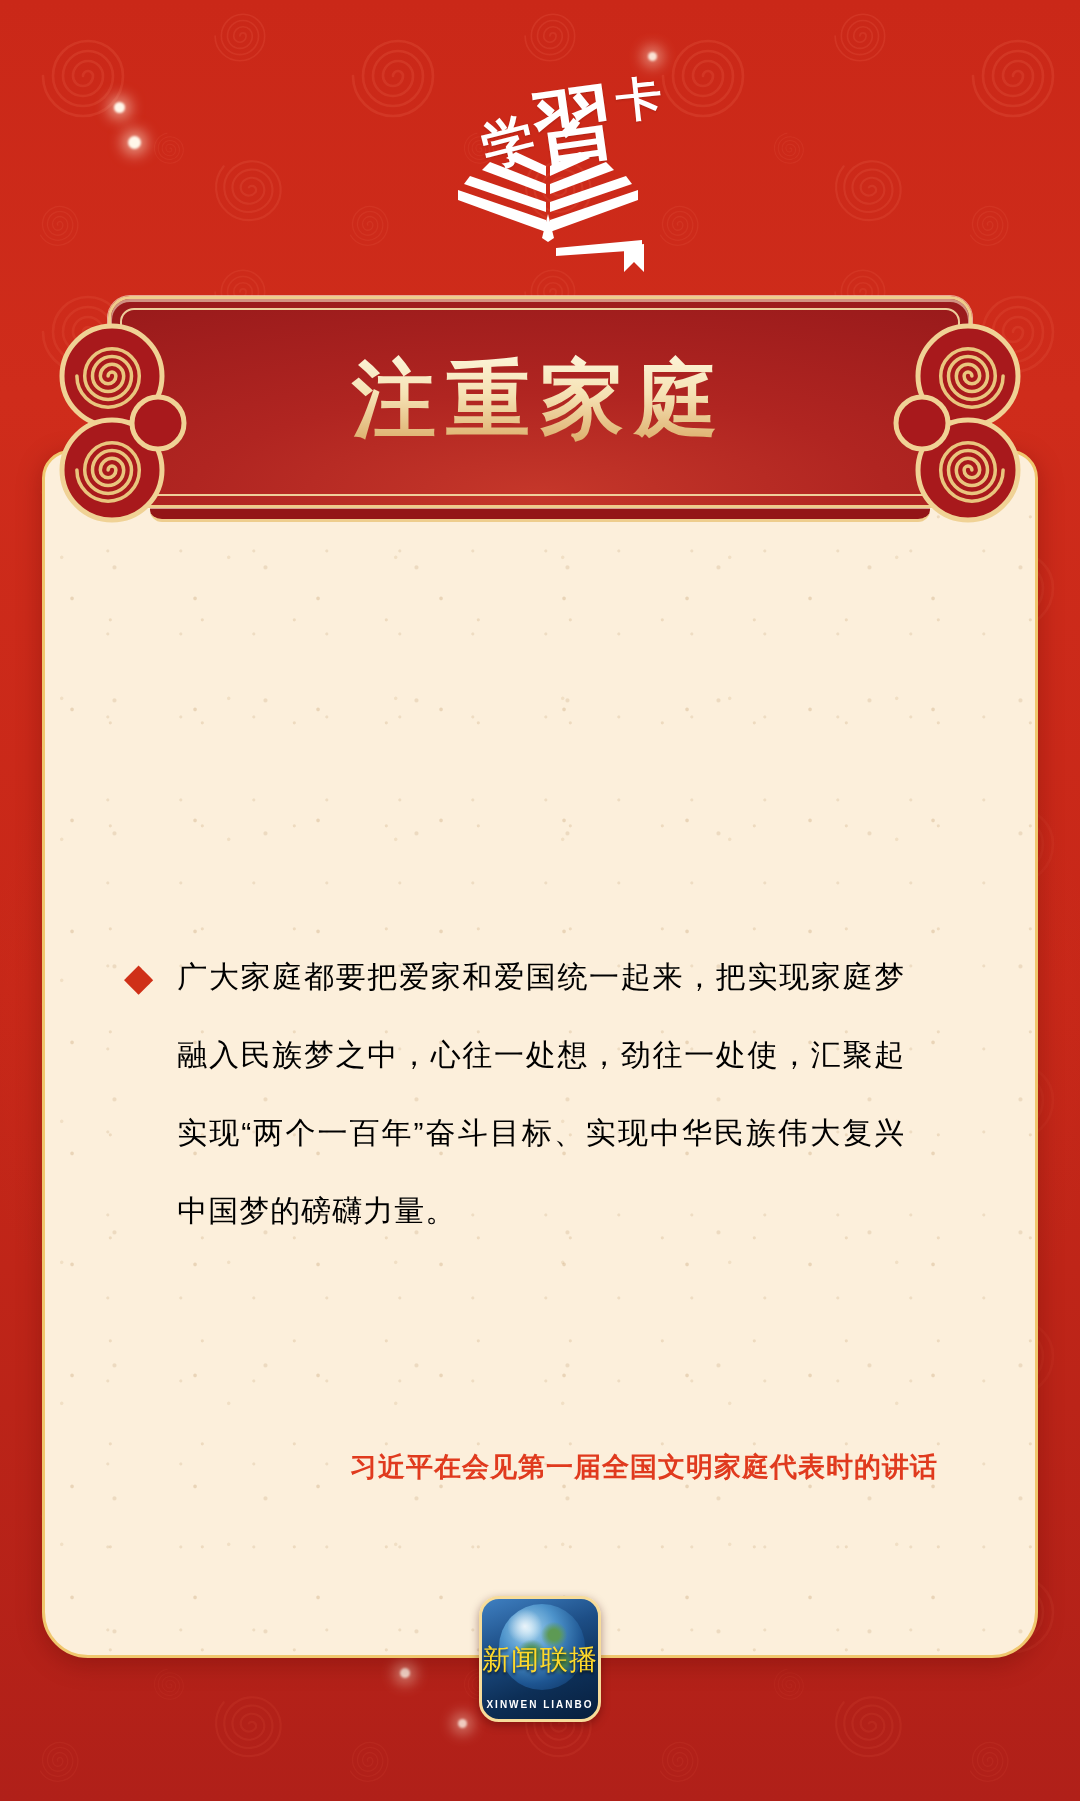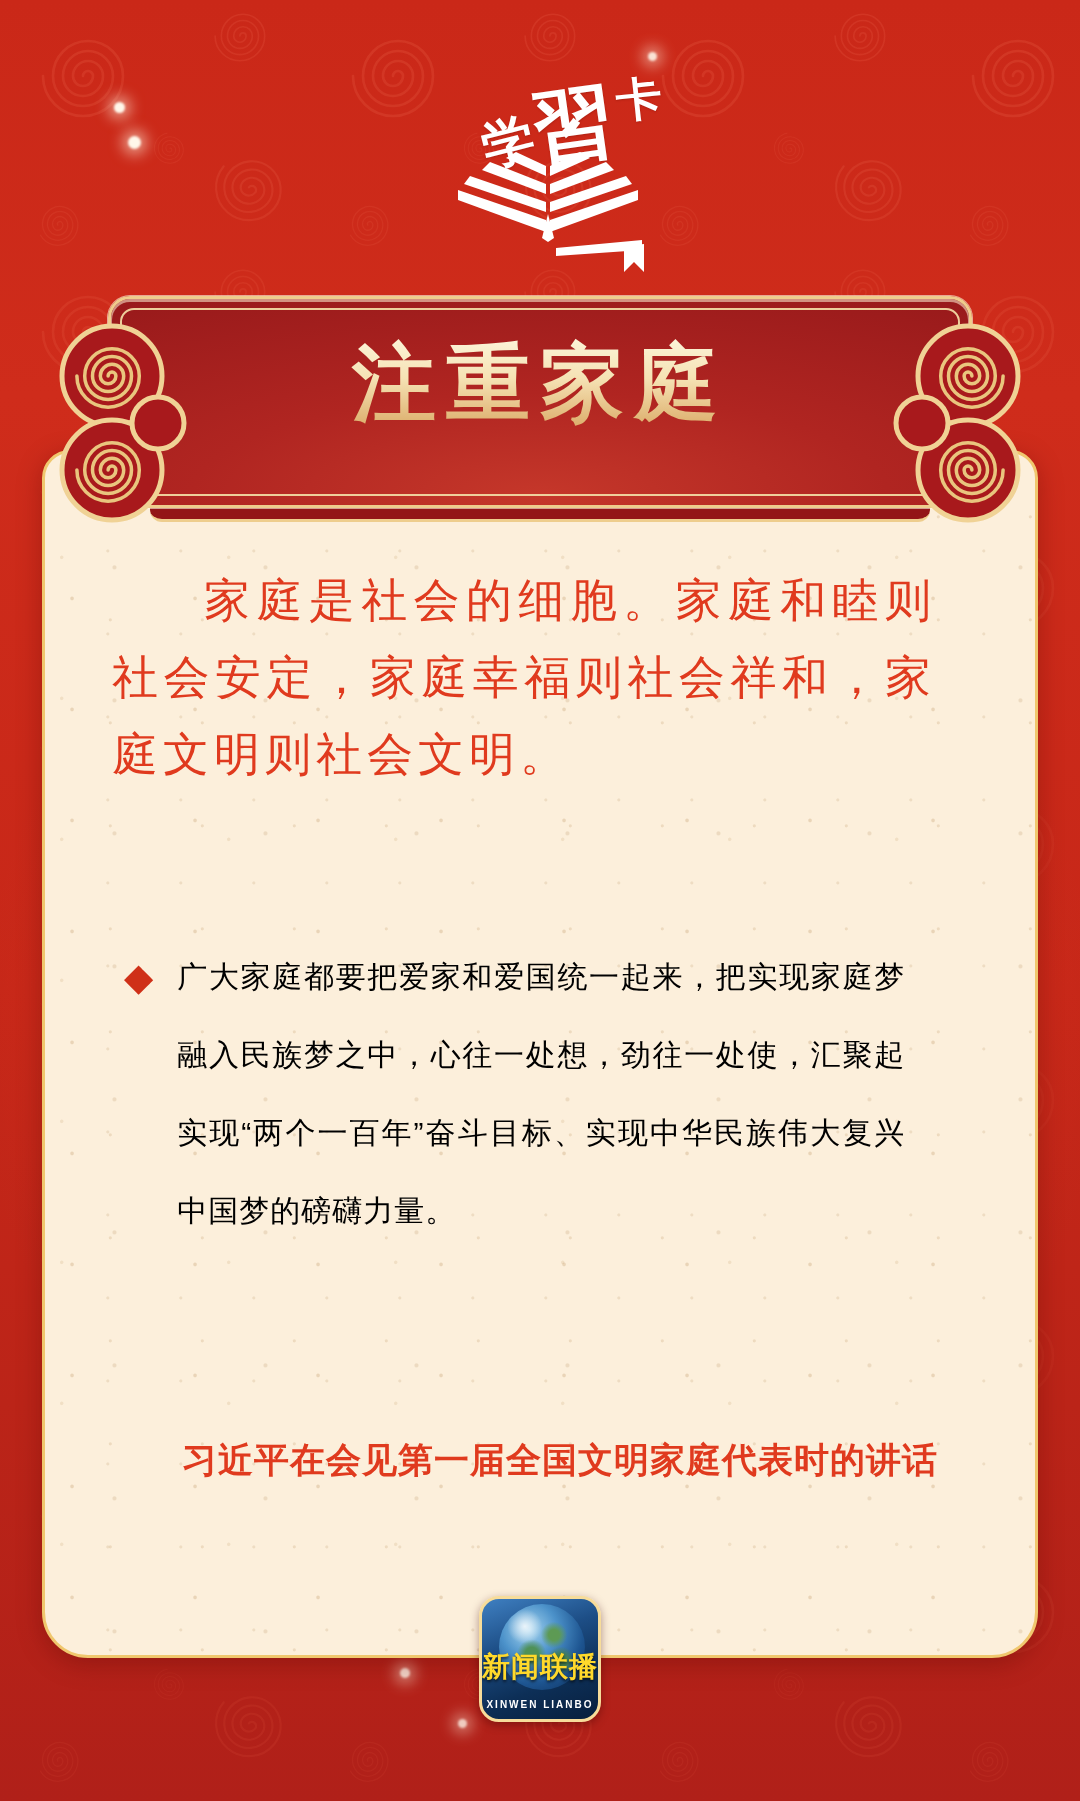--- a/index.html
+++ b/index.html
@@ -28,21 +28,21 @@
   .brand svg{position:absolute;left:18px;top:78px;}
   
   .banner{position:absolute;left:108px;top:296px;width:864px;height:212px;
     border:3px solid #eecd8d;border-radius:22px;box-sizing:border-box;
     background:radial-gradient(ellipse 90% 110% at 50% 95%, #c5372a 0%, #b02521 45%, #991a1b 100%);
     box-shadow:0 2px 0 1px rgba(255,244,214,.55) inset, 0 0 0 1px rgba(255,250,230,.6);
     z-index:4;}
   .banner::after{content:"";position:absolute;inset:9px;border:2px solid #f1d8a2;border-radius:14px;opacity:.95;}
   .banner-base{position:absolute;left:150px;top:508px;width:780px;height:11px;z-index:3;
     background:#931517;border-bottom:3px solid #eecd8d;border-radius:0 0 12px 12px;}
-  .banner-title{position:absolute;width:100%;text-align:center;top:28px;
+  .banner-title{position:absolute;width:100%;text-align:center;top:44px;
     font-size:84px;font-weight:900;letter-spacing:10px;color:#f2d7a2;
     font-family:"Liberation Sans","DejaVu Sans",sans-serif;}
   @supports (-webkit-background-clip:text){
     .banner-title{background:linear-gradient(180deg,#fdf6dd 5%,#f5e2b4 45%,#d8a55f 95%);
       -webkit-background-clip:text;background-clip:text;-webkit-text-fill-color:transparent;}
   }
   .cloud-ornament{position:absolute;z-index:5;}
   .cloud-left{left:40px;top:318px;}
   .cloud-right{right:40px;top:318px;transform:scaleX(-1);}
   
@@ -59,35 +59,35 @@
     box-shadow:0 6px 24px rgba(90,10,5,.35);}
   .para{position:absolute;color:#e03a1e;font-weight:500;}
   .para-1{left:112px;top:562px;width:824px;font-size:46px;line-height:77px;
     letter-spacing:5px;text-indent:2em;text-align:justify;z-index:3;}
   .bullet-row{left:124px;top:938px;width:790px;display:flex;z-index:3;}
   .bullet-row{position:absolute;}
   .bullet-marker{color:#cf3018;font-size:38px;line-height:78px;margin-right:24px;flex:0 0 auto;}
   .bullet-text{font-size:30px;line-height:78px;letter-spacing:1px;text-align:justify;width:728px;}
   .attribution{position:absolute;right:142px;top:1414px;text-align:right;color:#e03a1e;z-index:3;}
   .attr-date{font-size:37px;font-weight:600;padding-right:40px;line-height:48px;}
-  .attr-source{font-size:35px;font-weight:600;line-height:48px;margin-top:22px;letter-spacing:1px;}
+  .attr-source{font-size:27px;font-weight:600;line-height:48px;margin-top:29px;letter-spacing:1px;}
   
   .tv-logo{position:absolute;left:479px;top:1596px;width:122px;height:126px;box-sizing:border-box;
     border:3px solid #f7dc9a;border-radius:20px;z-index:6;overflow:hidden;
     background:linear-gradient(160deg,#3f80c2 0%,#1d4e86 35%,#0d2f57 68%,#081f3d 100%);
     box-shadow:0 3px 10px rgba(60,5,5,.4);}
   .globe{position:absolute;left:17px;top:5px;width:86px;height:86px;border-radius:50%;
     background:
       radial-gradient(circle at 30% 26%, rgba(255,255,255,.8) 0%, rgba(255,255,255,0) 20%),
       radial-gradient(circle at 64% 36%, #5d9a54 7%, transparent 17%),
       radial-gradient(circle at 38% 58%, #4f9158 9%, transparent 20%),
       radial-gradient(circle at 72% 66%, #46824e 7%, transparent 17%),
       radial-gradient(circle at 35% 30%, #a6d5ef 0%, #4c92ca 34%, #1d5490 66%, #0b2c55 100%);}
-  .tv-cn{position:absolute;width:100%;text-align:center;bottom:33px;
-    font-size:28px;font-weight:700;color:#ffd92b;letter-spacing:1px;
+  .tv-cn{position:absolute;width:100%;text-align:center;bottom:40px;
+    font-size:28px;font-weight:400;color:#ffd92b;letter-spacing:1px;
     text-shadow:0 2px 3px rgba(0,0,0,.65);}
   .tv-en{position:absolute;width:100%;text-align:center;bottom:9px;
     font-size:10px;font-weight:700;color:#ffffff;letter-spacing:2px;}
 </style>
 </head>
 <body>
 
 <div class="stage">
 
   <svg class="swirls" width="1080" height="1801" xmlns="http://www.w3.org/2000/svg">
@@ -160,21 +160,20 @@
       <circle cx="118" cy="105" r="26"></circle>
     </g>
     <g fill="none" stroke="#e9c57e" stroke-width="4.5" stroke-linecap="round">
       <path transform="translate(72,58) scale(.78)" d="M -5 0 a 5 5 0 0 1 10 0 a 10 10 0 0 1 -20 0 a 15 15 0 0 1 30 0 a 20 20 0 0 1 -40 0 a 25 25 0 0 1 50 0 a 30 30 0 0 1 -60 0 a 35 35 0 0 1 70 0 a 40 40 0 0 1 -80 0"></path>
       <path transform="translate(72,152) scale(.78)" d="M -5 0 a 5 5 0 0 1 10 0 a 10 10 0 0 1 -20 0 a 15 15 0 0 1 30 0 a 20 20 0 0 1 -40 0 a 25 25 0 0 1 50 0 a 30 30 0 0 1 -60 0 a 35 35 0 0 1 70 0 a 40 40 0 0 1 -80 0"></path>
     </g>
   </svg>
 
   <div class="card"></div>
 
-  <div class="para para-1">家庭是社会的细胞。家庭和睦则社会安定，家庭幸福则社会祥和，家庭文明则社会文明。</div>
 
   <div class="bullet-row">
     <span class="bullet-marker">◆</span>
     <span class="bullet-text">广大家庭都要把爱家和爱国统一起来，把实现家庭梦融入民族梦之中，心往一处想，劲往一处使，汇聚起实现“两个一百年”奋斗目标、实现中华民族伟大复兴中国梦的磅礴力量。</span>
   </div>
 
   <div class="attribution">
     <div class="attr-source">习近平在会见第一届全国文明家庭代表时的讲话</div>
   </div>
 

